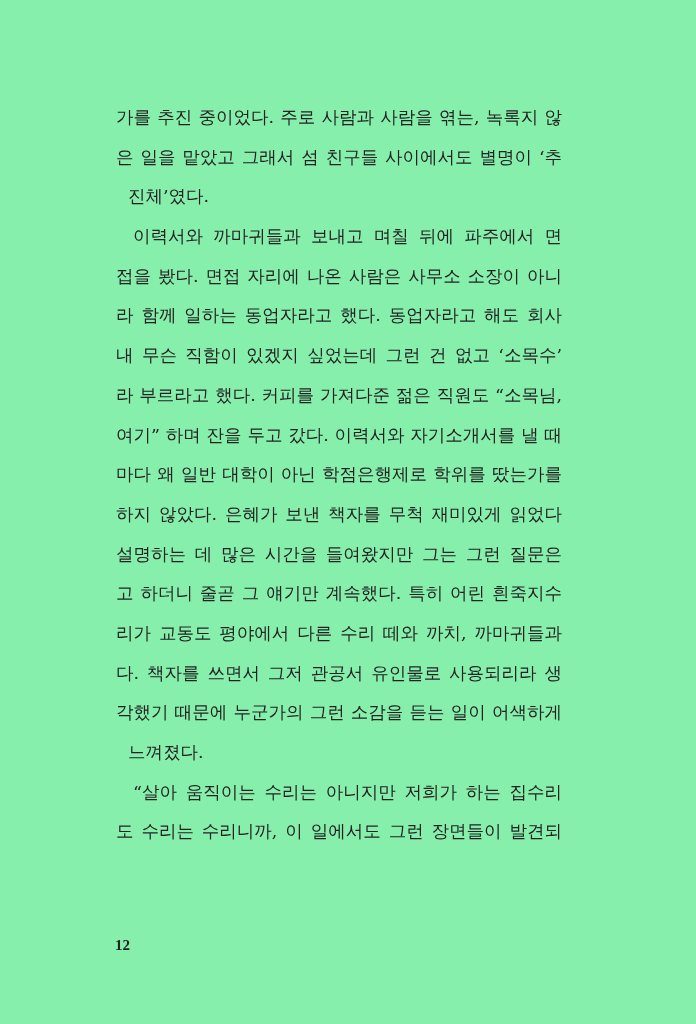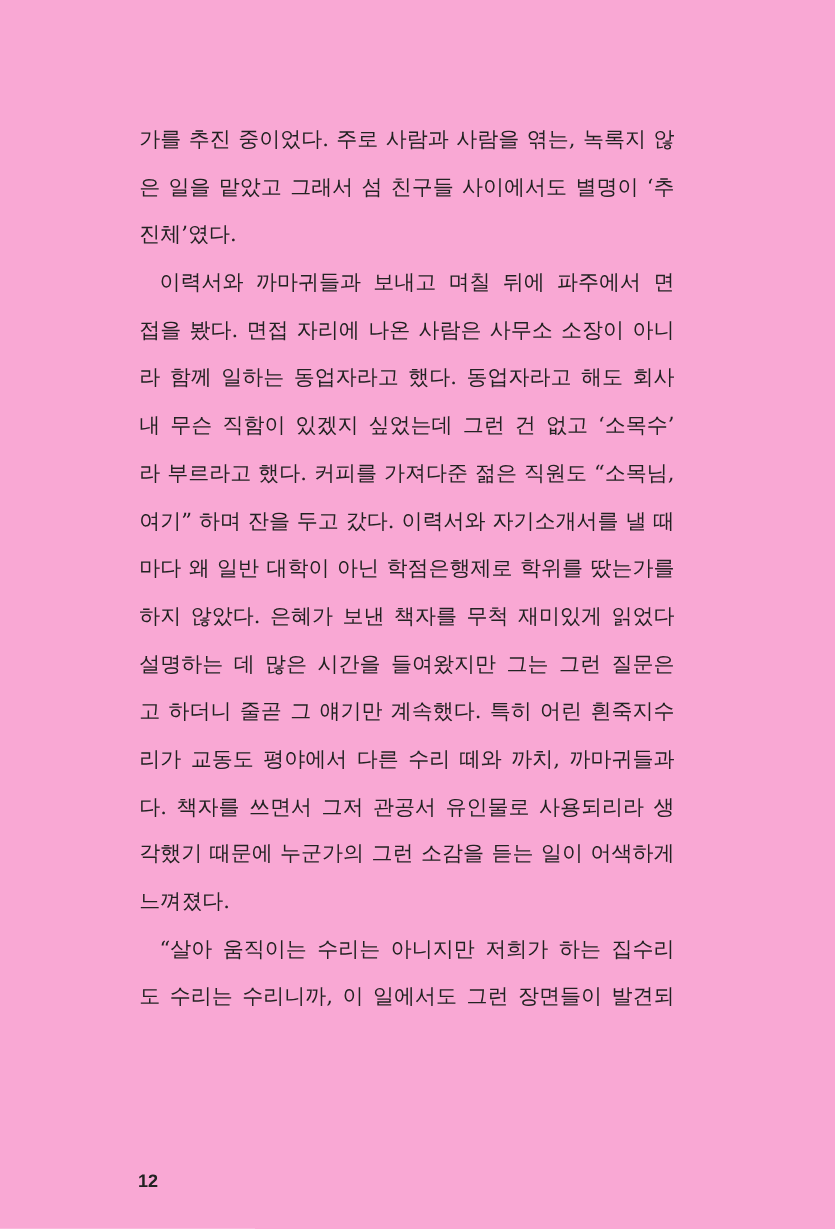--- a/index.html
+++ b/index.html
@@ -11,54 +11,54 @@
       width: 696px;
       height: 1024px;
       position: relative;
       overflow: hidden;
     }
     .page {
       position: absolute;
       left: 0; top: 0;
       width: 696px;
       height: 1024px;
-      background: #f9a8d4;
+      background: #86efac;
     }
     .body-text {
       position: absolute;
       left: 116px;
       top: 98px;
       width: 446px;
       font-family: "DejaVu Serif", "Liberation Serif", serif;
       font-size: 17.5px;
       line-height: 39.7px;
       color: #222222;
     }
     .line {
       display: block;
       white-space: nowrap;
       text-align: justify;
       text-align-last: justify;
       height: 39.7px;
     }
     .line.last {
       text-align-last: left;
+      margin-left: 12px;
     }
     .line.indent {
       padding-left: 17px;
     }
     .page-number {
       position: absolute;
       left: 115px;
       top: 937px;
-      font-family: Liberation Sans, sans-serif;
+      font-family: Liberation Serif, serif;
       font-size: 15px;
       font-weight: bold;
       color: #222222;
-      margin-top: 39px;
     }
   </style>
 </head>
 <body>
 
 <div class="page">
   <div class="body-text">
 
     <span class="line">가를 추진 중이었다. 주로 사람과 사람을 엮는, 녹록지 않</span>
     <span class="line">은 일을 맡았고 그래서 섬 친구들 사이에서도 별명이 ‘추</span>

